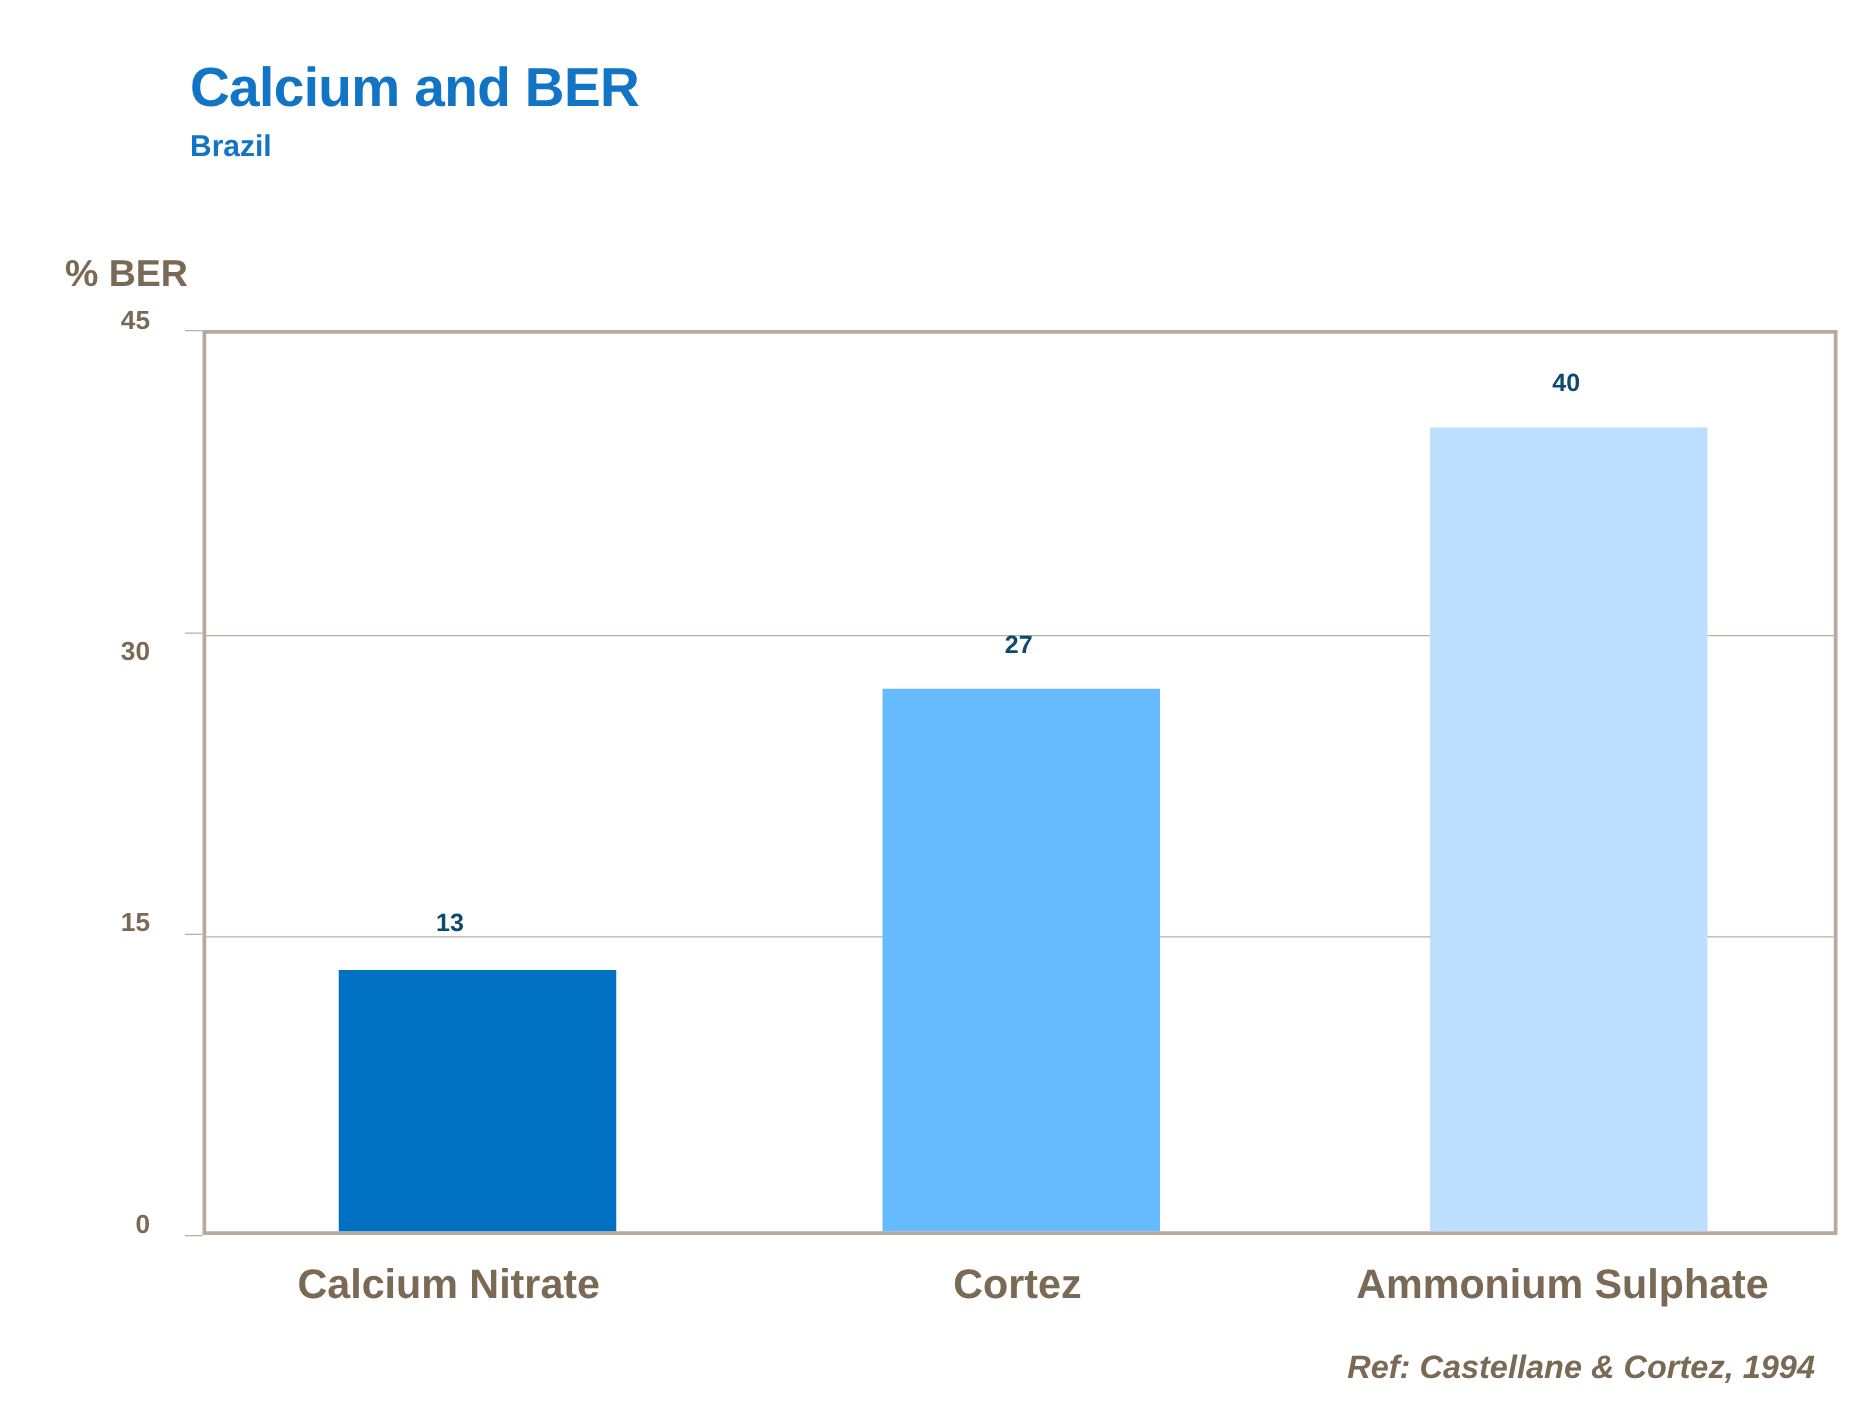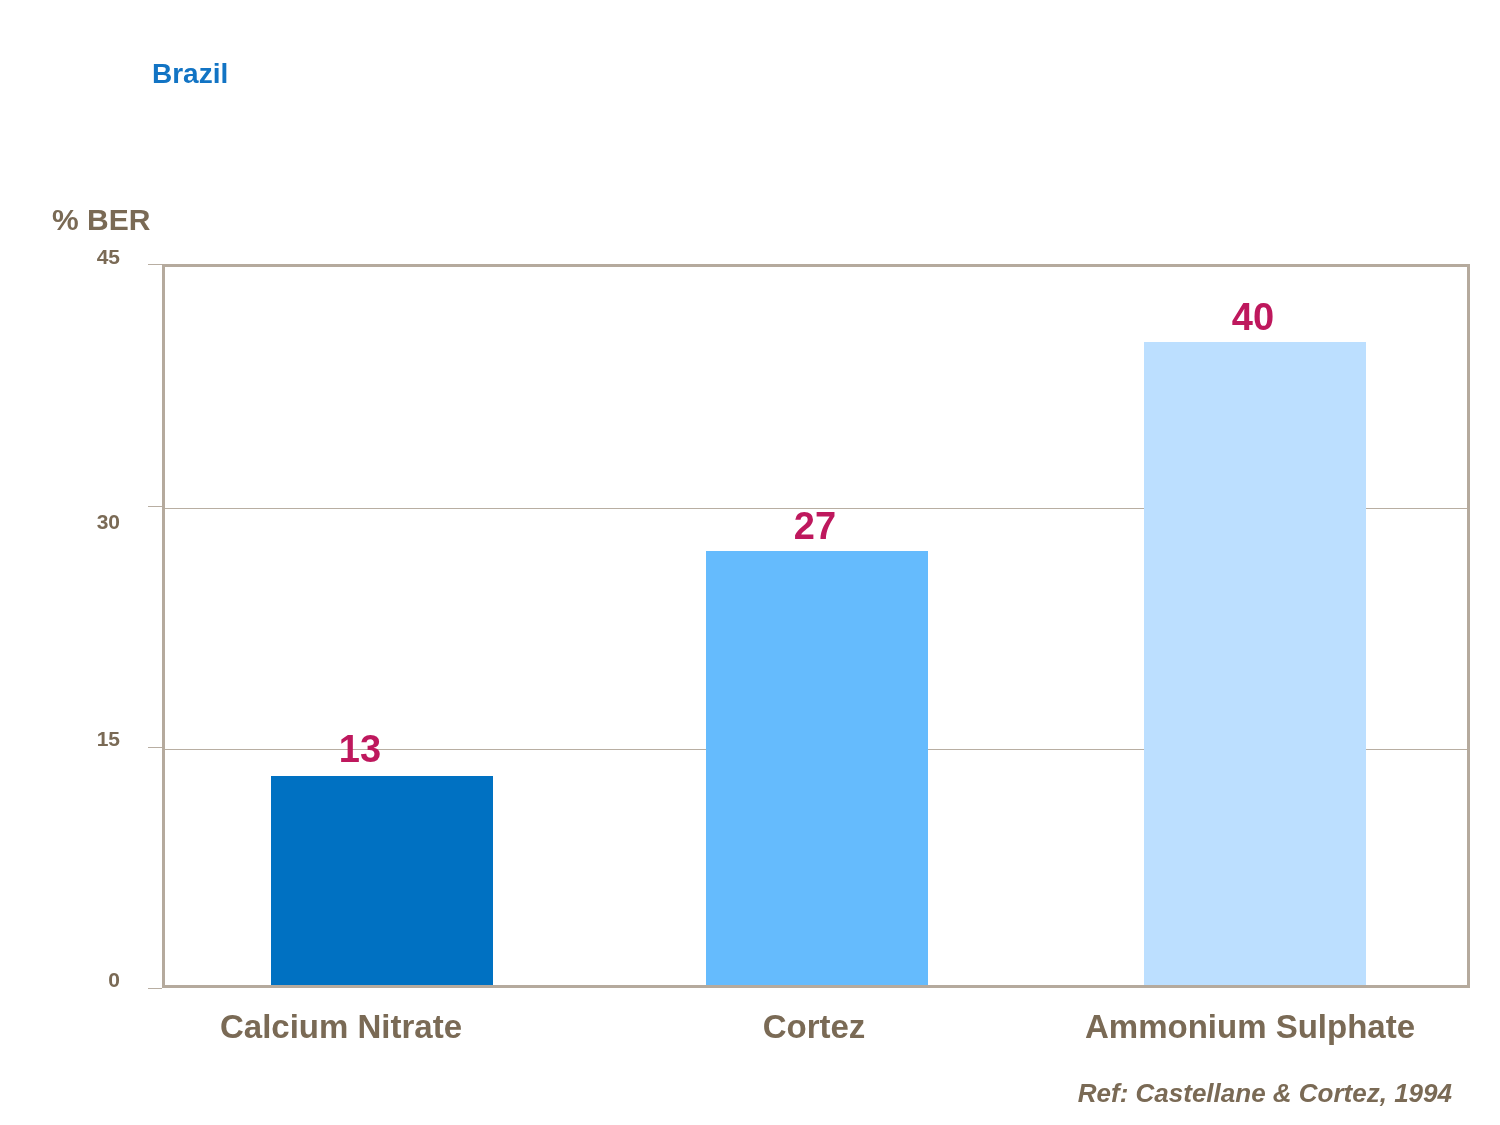--- a/index.html
+++ b/index.html
@@ -23,21 +23,21 @@
   }
   #chart-title {
     font-size: 44px;
     font-weight: bold;
     color: #1274c4;
     line-height: 1.05;
     letter-spacing: -0.5px;
     white-space: nowrap;
   }
   #chart-subtitle {
-    font-size: 28px;
+    font-size: 24px;
     font-weight: bold;
     color: #1274c4;
     margin-top: 10px;
     white-space: nowrap;
   }
 
   
   #y-axis-title {
     position: absolute;
     left: 52px;
@@ -79,23 +79,23 @@
 
   
   .bar {
     position: absolute;
     bottom: 0;
   }
 
   
   .value-label {
     position: absolute;
-    font-size: 38px;
+    font-size: 20px;
     font-weight: bold;
-    color: #be185d;
+    color: #0c4a6e;
     text-align: center;
     white-space: nowrap;
   }
 
   
   .y-tick-label {
     position: absolute;
     font-size: 21px;
     font-weight: bold;
     color: #7a6a55;
@@ -133,20 +133,21 @@
     top: 437px;
     width: 244px;
     height: 232px;
     pointer-events: none;
   }
 </style>
 </head>
 <body>
 
 <div id="title-block">
+  <div id="chart-title">Calcium and BER</div>
   <div id="chart-subtitle">Brazil</div>
 </div>
 
 <div id="y-axis-title">% BER</div>
 
 <div class="y-tick-label" style="left:10px; top:245px;">45</div>
 <div class="y-tick-label" style="left:10px; top:510px;">30</div>
 <div class="y-tick-label" style="left:10px; top:727px;">15</div>
 <div class="y-tick-label" style="left:10px; top:968px;">0</div>
 
@@ -182,17 +183,17 @@
 
   <div class="bar" style="left:106px; width:222px; height:209px; background:#0071c2;"></div>
   <div class="bar" style="left:541px; width:222px; height:434px; background:#65bbfd;"></div>
   <div class="bar" style="left:979px; width:222px; height:643px; background:#bcdfff;"></div>
 </div>
 
 <div class="value-label" style="left:310px; top:728px; width:100px;">13</div>
 <div class="value-label" style="left:765px; top:505px; width:100px;">27</div>
 <div class="value-label" style="left:1203px; top:296px; width:100px;">40</div>
 
-<div class="x-cat-label" style="left:121px; top:1008px; width:440px;">Calcium Nitrate</div>
+<div class="x-cat-label" style="left:139px; top:1008px; width:440px;">Calcium Nitrate</div>
 <div class="x-cat-label" style="left:594px; top:1008px; width:440px;">Cortez</div>
 <div class="x-cat-label" style="left:1030px; top:1008px; width:440px;">Ammonium Sulphate</div>
 
 <div id="ref-note">Ref: Castellane &amp; Cortez, 1994</div>
 
 </body></html>

